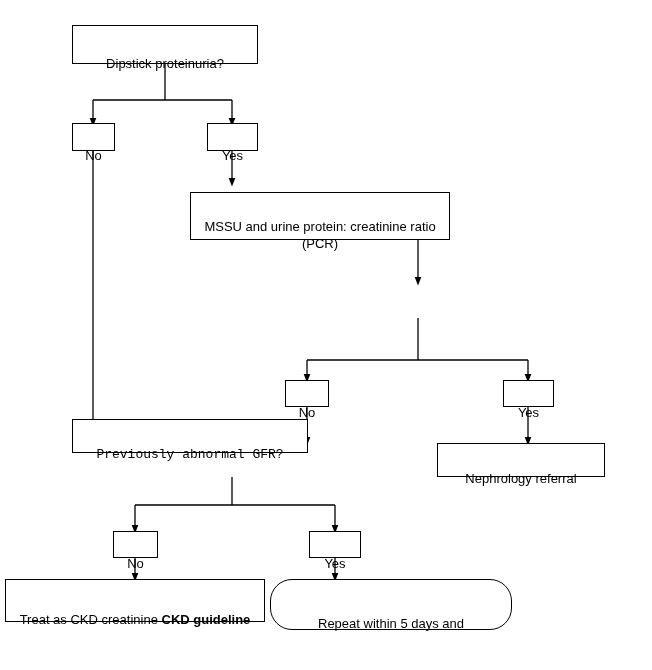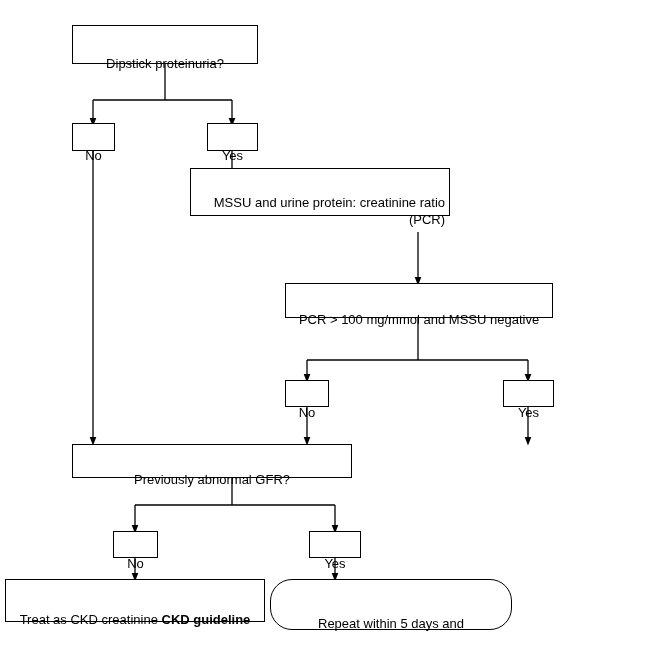--- a/index.html
+++ b/index.html
@@ -98,41 +98,41 @@
   </div>
 
   <div class="node small" style="left:72px; top:123px; width:43px; height:28px;">
     <span class="txt">No</span>
   </div>
 
   <div class="node small" style="left:207px; top:123px; width:51px; height:28px;">
     <span class="txt">Yes</span>
   </div>
 
-  <div class="node" style="left:190px; top:168px; width:260px; height:48px;text-align:right;">
+  <div class="node" style="left:190px; top:192px; width:260px; height:48px;">
     <span class="txt">
       <span>MSSU and urine  protein: creatinine ratio</span><br>
       <span>(PCR)</span>
     </span>
   </div>
 
-  <div class="node" style="left:285px; top:283px; width:268px; height:35px;">
-    <span class="txt">PCR &gt; 100 mg/mmol and MSSU negative</span>
-  </div>
 
   <div class="node small" style="left:285px; top:380px; width:44px; height:27px;">
     <span class="txt">No</span>
   </div>
 
   <div class="node small" style="left:503px; top:380px; width:51px; height:27px;">
     <span class="txt">Yes</span>
   </div>
 
+  <div class="node" style="left:437px; top:443px; width:168px; height:34px;">
+    <span class="txt">Nephrology referral</span>
+  </div>
 
-  <div class="node" style="left:72px; top:444px; width:280px; height:34px;">
+  <div class="node" style="left:72px; top:419px; width:236px; height:34px;font-family:Liberation Mono, monospace;">
     <span class="txt">Previously abnormal GFR?</span>
   </div>
 
   <div class="node small" style="left:113px; top:531px; width:45px; height:27px;">
     <span class="txt">No</span>
   </div>
 
   <div class="node small" style="left:309px; top:531px; width:52px; height:27px;">
     <span class="txt">Yes</span>
   </div>

